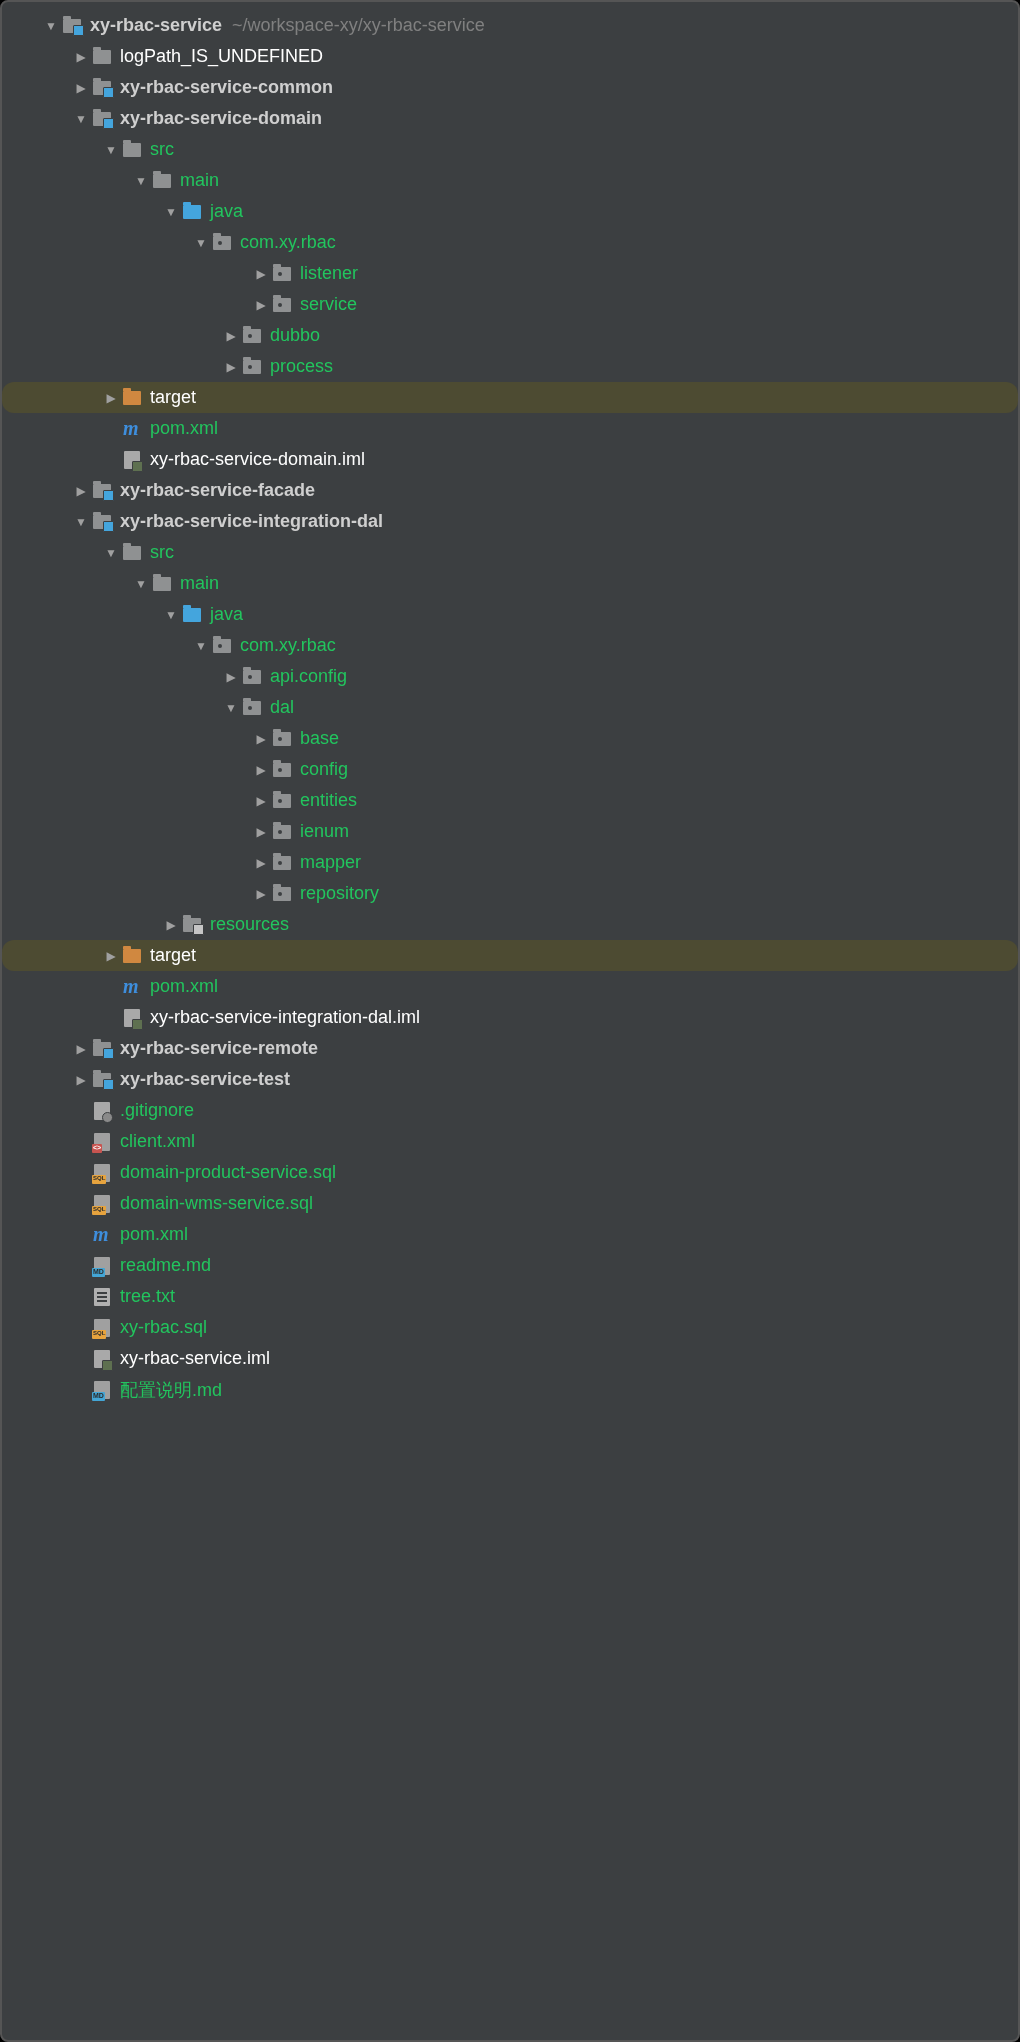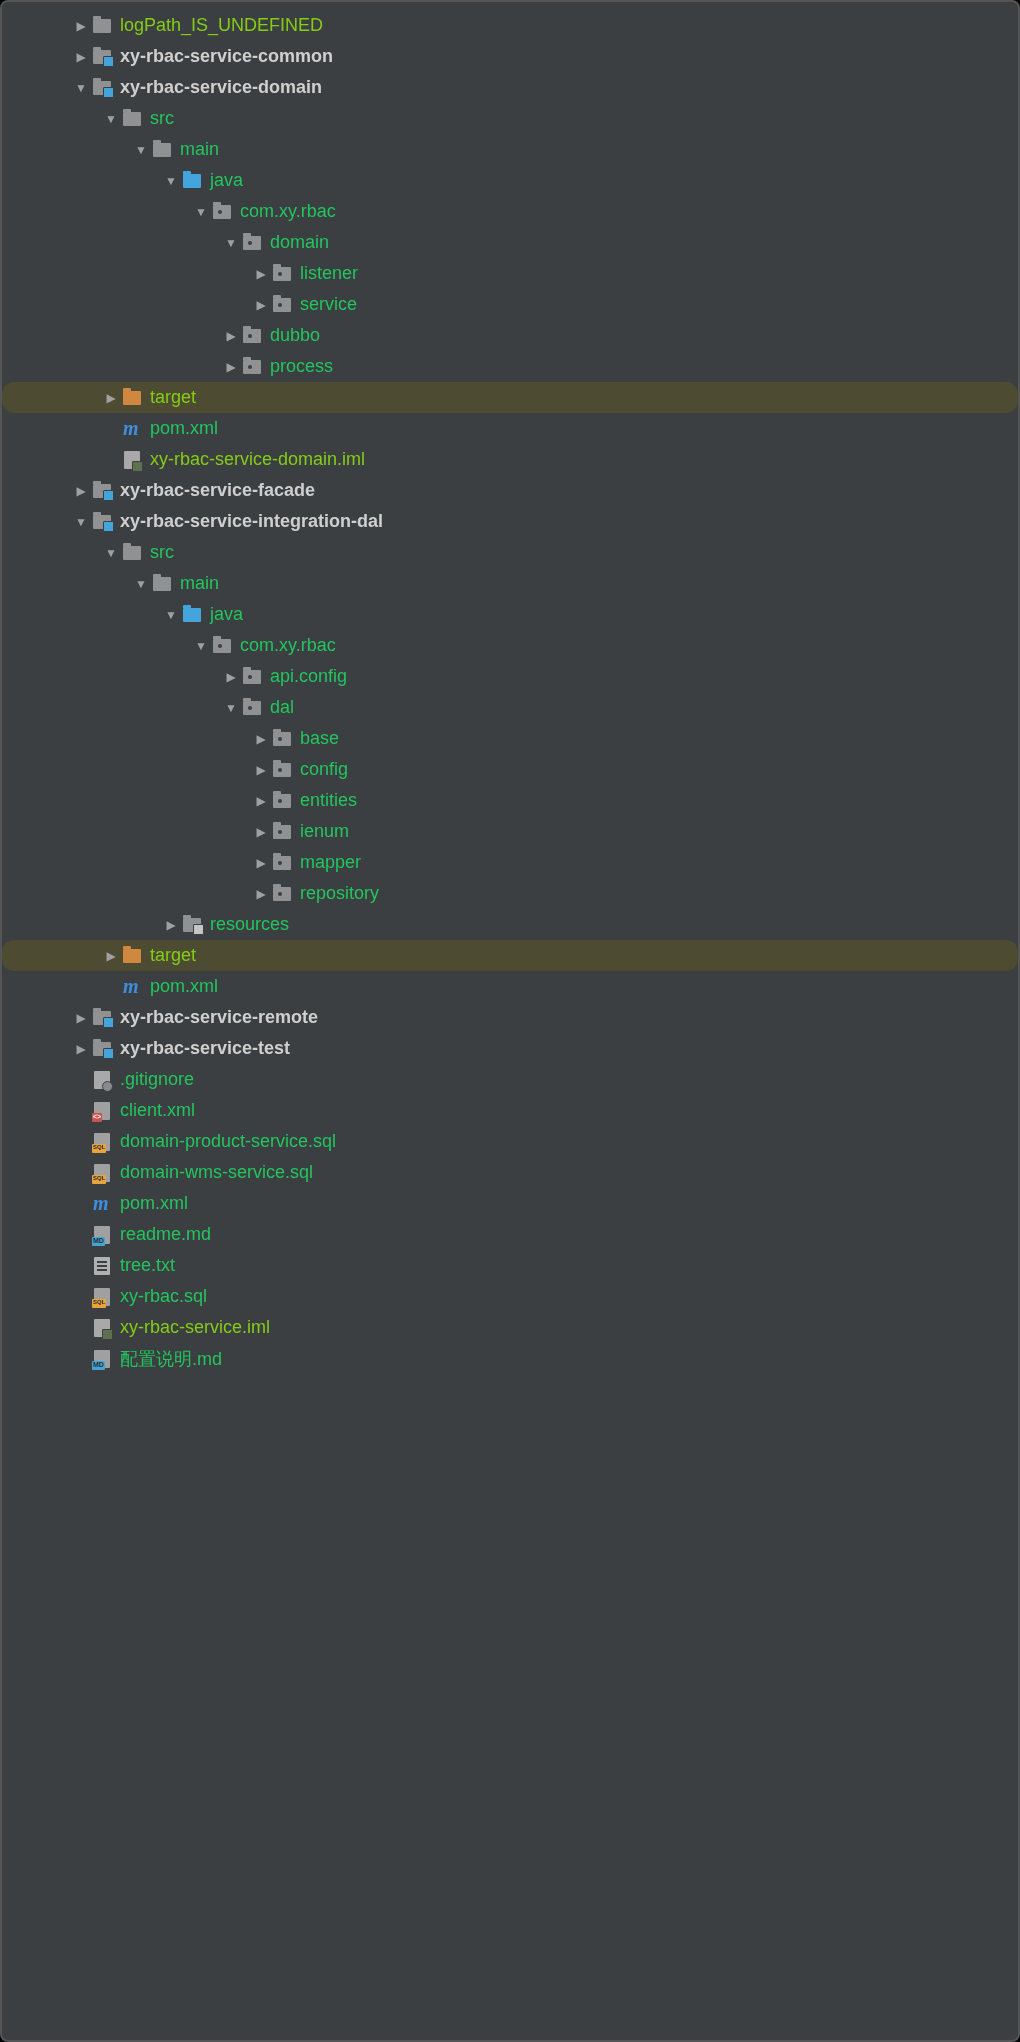--- a/index.html
+++ b/index.html
@@ -172,31 +172,40 @@
     right:-3px; bottom:-3px;
     width:9px;height:9px;
     background:#8a8a8a;
     border-radius:50%;
     border:1px solid #3c3f41;
   }
   .label {
     color:#22c55e;
   }
   .label.bold { font-weight:700; color:#cfcfcf; }
-  .label.yellow { color:#84cc16; }
+  .label.yellow { color:#ffffff; }
   .path {
     color:#808080;
     margin-left:10px;
   }
 </style>
 </head>
 <body>
 <div class="frame">
   <div class="tree" id="tree">
       <div class="row">
+        <span class="indent" style="width: 40px;"></span>
+        <span class="arrow expanded"></span>
+        <span class="icon">
+          <div class="ic-folder grey mark"></div>
+        </span>
+        <span class="label bold">xy-rbac-service</span>
+        <span class="path">~/workspace-xy/xy-rbac-service</span>
+      </div>
+      <div class="row">
         <span class="indent" style="width: 70px;"></span>
         <span class="arrow collapsed"></span>
         <span class="icon">
           <div class="ic-folder"></div>
         </span>
         <span class="label yellow">logPath_IS_UNDEFINED</span>
       </div>
       <div class="row">
         <span class="indent" style="width: 70px;"></span>
         <span class="arrow collapsed"></span>
@@ -239,58 +248,194 @@
       </div>
       <div class="row">
         <span class="indent" style="width: 190px;"></span>
         <span class="arrow expanded"></span>
         <span class="icon">
           <div class="ic-folder pkgdot"></div>
         </span>
         <span class="label">com.xy.rbac</span>
       </div>
       <div class="row">
+        <span class="indent" style="width: 250px;"></span>
+        <span class="arrow collapsed"></span>
+        <span class="icon">
+          <div class="ic-folder pkgdot"></div>
+        </span>
+        <span class="label">listener</span>
+      </div>
+      <div class="row">
+        <span class="indent" style="width: 250px;"></span>
+        <span class="arrow collapsed"></span>
+        <span class="icon">
+          <div class="ic-folder pkgdot"></div>
+        </span>
+        <span class="label">service</span>
+      </div>
+      <div class="row">
         <span class="indent" style="width: 220px;"></span>
-        <span class="arrow expanded"></span>
-        <span class="icon">
-          <div class="ic-folder pkgdot"></div>
-        </span>
-        <span class="label">domain</span>
-      </div>
-      <div class="row">
-        <span class="indent" style="width: 250px;"></span>
-        <span class="arrow collapsed"></span>
-        <span class="icon">
-          <div class="ic-folder pkgdot"></div>
-        </span>
-        <span class="label">listener</span>
-      </div>
-      <div class="row">
-        <span class="indent" style="width: 250px;"></span>
-        <span class="arrow collapsed"></span>
-        <span class="icon">
-          <div class="ic-folder pkgdot"></div>
-        </span>
-        <span class="label">service</span>
+        <span class="arrow collapsed"></span>
+        <span class="icon">
+          <div class="ic-folder pkgdot"></div>
+        </span>
+        <span class="label">dubbo</span>
       </div>
       <div class="row">
         <span class="indent" style="width: 220px;"></span>
         <span class="arrow collapsed"></span>
         <span class="icon">
           <div class="ic-folder pkgdot"></div>
         </span>
-        <span class="label">dubbo</span>
+        <span class="label">process</span>
+      </div>
+      <div class="row highlight">
+        <span class="indent" style="width: 100px;"></span>
+        <span class="arrow collapsed"></span>
+        <span class="icon">
+          <div class="ic-folder orange"></div>
+        </span>
+        <span class="label yellow">target</span>
+      </div>
+      <div class="row">
+        <span class="indent" style="width: 100px;"></span>
+        <span class="arrow none"></span>
+        <span class="icon">
+          <div class="ic-maven">m</div>
+        </span>
+        <span class="label">pom.xml</span>
+      </div>
+      <div class="row">
+        <span class="indent" style="width: 100px;"></span>
+        <span class="arrow none"></span>
+        <span class="icon">
+          <div class="ic-iml"></div>
+        </span>
+        <span class="label yellow">xy-rbac-service-domain.iml</span>
+      </div>
+      <div class="row">
+        <span class="indent" style="width: 70px;"></span>
+        <span class="arrow collapsed"></span>
+        <span class="icon">
+          <div class="ic-folder grey mark"></div>
+        </span>
+        <span class="label bold">xy-rbac-service-facade</span>
+      </div>
+      <div class="row">
+        <span class="indent" style="width: 70px;"></span>
+        <span class="arrow expanded"></span>
+        <span class="icon">
+          <div class="ic-folder grey mark"></div>
+        </span>
+        <span class="label bold">xy-rbac-service-integration-dal</span>
+      </div>
+      <div class="row">
+        <span class="indent" style="width: 100px;"></span>
+        <span class="arrow expanded"></span>
+        <span class="icon">
+          <div class="ic-folder"></div>
+        </span>
+        <span class="label">src</span>
+      </div>
+      <div class="row">
+        <span class="indent" style="width: 130px;"></span>
+        <span class="arrow expanded"></span>
+        <span class="icon">
+          <div class="ic-folder"></div>
+        </span>
+        <span class="label">main</span>
+      </div>
+      <div class="row">
+        <span class="indent" style="width: 160px;"></span>
+        <span class="arrow expanded"></span>
+        <span class="icon">
+          <div class="ic-folder blue"></div>
+        </span>
+        <span class="label">java</span>
+      </div>
+      <div class="row">
+        <span class="indent" style="width: 190px;"></span>
+        <span class="arrow expanded"></span>
+        <span class="icon">
+          <div class="ic-folder pkgdot"></div>
+        </span>
+        <span class="label">com.xy.rbac</span>
       </div>
       <div class="row">
         <span class="indent" style="width: 220px;"></span>
         <span class="arrow collapsed"></span>
         <span class="icon">
           <div class="ic-folder pkgdot"></div>
         </span>
-        <span class="label">process</span>
+        <span class="label">api.config</span>
+      </div>
+      <div class="row">
+        <span class="indent" style="width: 220px;"></span>
+        <span class="arrow expanded"></span>
+        <span class="icon">
+          <div class="ic-folder pkgdot"></div>
+        </span>
+        <span class="label">dal</span>
+      </div>
+      <div class="row">
+        <span class="indent" style="width: 250px;"></span>
+        <span class="arrow collapsed"></span>
+        <span class="icon">
+          <div class="ic-folder pkgdot"></div>
+        </span>
+        <span class="label">base</span>
+      </div>
+      <div class="row">
+        <span class="indent" style="width: 250px;"></span>
+        <span class="arrow collapsed"></span>
+        <span class="icon">
+          <div class="ic-folder pkgdot"></div>
+        </span>
+        <span class="label">config</span>
+      </div>
+      <div class="row">
+        <span class="indent" style="width: 250px;"></span>
+        <span class="arrow collapsed"></span>
+        <span class="icon">
+          <div class="ic-folder pkgdot"></div>
+        </span>
+        <span class="label">entities</span>
+      </div>
+      <div class="row">
+        <span class="indent" style="width: 250px;"></span>
+        <span class="arrow collapsed"></span>
+        <span class="icon">
+          <div class="ic-folder pkgdot"></div>
+        </span>
+        <span class="label">ienum</span>
+      </div>
+      <div class="row">
+        <span class="indent" style="width: 250px;"></span>
+        <span class="arrow collapsed"></span>
+        <span class="icon">
+          <div class="ic-folder pkgdot"></div>
+        </span>
+        <span class="label">mapper</span>
+      </div>
+      <div class="row">
+        <span class="indent" style="width: 250px;"></span>
+        <span class="arrow collapsed"></span>
+        <span class="icon">
+          <div class="ic-folder pkgdot"></div>
+        </span>
+        <span class="label">repository</span>
+      </div>
+      <div class="row">
+        <span class="indent" style="width: 160px;"></span>
+        <span class="arrow collapsed"></span>
+        <span class="icon">
+          <div class="ic-folder resmark"></div>
+        </span>
+        <span class="label">resources</span>
       </div>
       <div class="row highlight">
         <span class="indent" style="width: 100px;"></span>
         <span class="arrow collapsed"></span>
         <span class="icon">
           <div class="ic-folder orange"></div>
         </span>
         <span class="label yellow">target</span>
       </div>
       <div class="row">
@@ -300,157 +445,21 @@
           <div class="ic-maven">m</div>
         </span>
         <span class="label">pom.xml</span>
       </div>
       <div class="row">
         <span class="indent" style="width: 100px;"></span>
         <span class="arrow none"></span>
         <span class="icon">
           <div class="ic-iml"></div>
         </span>
-        <span class="label yellow">xy-rbac-service-domain.iml</span>
-      </div>
-      <div class="row">
-        <span class="indent" style="width: 70px;"></span>
-        <span class="arrow collapsed"></span>
-        <span class="icon">
-          <div class="ic-folder grey mark"></div>
-        </span>
-        <span class="label bold">xy-rbac-service-facade</span>
-      </div>
-      <div class="row">
-        <span class="indent" style="width: 70px;"></span>
-        <span class="arrow expanded"></span>
-        <span class="icon">
-          <div class="ic-folder grey mark"></div>
-        </span>
-        <span class="label bold">xy-rbac-service-integration-dal</span>
-      </div>
-      <div class="row">
-        <span class="indent" style="width: 100px;"></span>
-        <span class="arrow expanded"></span>
-        <span class="icon">
-          <div class="ic-folder"></div>
-        </span>
-        <span class="label">src</span>
-      </div>
-      <div class="row">
-        <span class="indent" style="width: 130px;"></span>
-        <span class="arrow expanded"></span>
-        <span class="icon">
-          <div class="ic-folder"></div>
-        </span>
-        <span class="label">main</span>
-      </div>
-      <div class="row">
-        <span class="indent" style="width: 160px;"></span>
-        <span class="arrow expanded"></span>
-        <span class="icon">
-          <div class="ic-folder blue"></div>
-        </span>
-        <span class="label">java</span>
-      </div>
-      <div class="row">
-        <span class="indent" style="width: 190px;"></span>
-        <span class="arrow expanded"></span>
-        <span class="icon">
-          <div class="ic-folder pkgdot"></div>
-        </span>
-        <span class="label">com.xy.rbac</span>
-      </div>
-      <div class="row">
-        <span class="indent" style="width: 220px;"></span>
-        <span class="arrow collapsed"></span>
-        <span class="icon">
-          <div class="ic-folder pkgdot"></div>
-        </span>
-        <span class="label">api.config</span>
-      </div>
-      <div class="row">
-        <span class="indent" style="width: 220px;"></span>
-        <span class="arrow expanded"></span>
-        <span class="icon">
-          <div class="ic-folder pkgdot"></div>
-        </span>
-        <span class="label">dal</span>
-      </div>
-      <div class="row">
-        <span class="indent" style="width: 250px;"></span>
-        <span class="arrow collapsed"></span>
-        <span class="icon">
-          <div class="ic-folder pkgdot"></div>
-        </span>
-        <span class="label">base</span>
-      </div>
-      <div class="row">
-        <span class="indent" style="width: 250px;"></span>
-        <span class="arrow collapsed"></span>
-        <span class="icon">
-          <div class="ic-folder pkgdot"></div>
-        </span>
-        <span class="label">config</span>
-      </div>
-      <div class="row">
-        <span class="indent" style="width: 250px;"></span>
-        <span class="arrow collapsed"></span>
-        <span class="icon">
-          <div class="ic-folder pkgdot"></div>
-        </span>
-        <span class="label">entities</span>
-      </div>
-      <div class="row">
-        <span class="indent" style="width: 250px;"></span>
-        <span class="arrow collapsed"></span>
-        <span class="icon">
-          <div class="ic-folder pkgdot"></div>
-        </span>
-        <span class="label">ienum</span>
-      </div>
-      <div class="row">
-        <span class="indent" style="width: 250px;"></span>
-        <span class="arrow collapsed"></span>
-        <span class="icon">
-          <div class="ic-folder pkgdot"></div>
-        </span>
-        <span class="label">mapper</span>
-      </div>
-      <div class="row">
-        <span class="indent" style="width: 250px;"></span>
-        <span class="arrow collapsed"></span>
-        <span class="icon">
-          <div class="ic-folder pkgdot"></div>
-        </span>
-        <span class="label">repository</span>
-      </div>
-      <div class="row">
-        <span class="indent" style="width: 160px;"></span>
-        <span class="arrow collapsed"></span>
-        <span class="icon">
-          <div class="ic-folder resmark"></div>
-        </span>
-        <span class="label">resources</span>
-      </div>
-      <div class="row highlight">
-        <span class="indent" style="width: 100px;"></span>
-        <span class="arrow collapsed"></span>
-        <span class="icon">
-          <div class="ic-folder orange"></div>
-        </span>
-        <span class="label yellow">target</span>
-      </div>
-      <div class="row">
-        <span class="indent" style="width: 100px;"></span>
-        <span class="arrow none"></span>
-        <span class="icon">
-          <div class="ic-maven">m</div>
-        </span>
-        <span class="label">pom.xml</span>
+        <span class="label yellow">xy-rbac-service-integration-dal.iml</span>
       </div>
       <div class="row">
         <span class="indent" style="width: 70px;"></span>
         <span class="arrow collapsed"></span>
         <span class="icon">
           <div class="ic-folder grey mark"></div>
         </span>
         <span class="label bold">xy-rbac-service-remote</span>
       </div>
       <div class="row">

